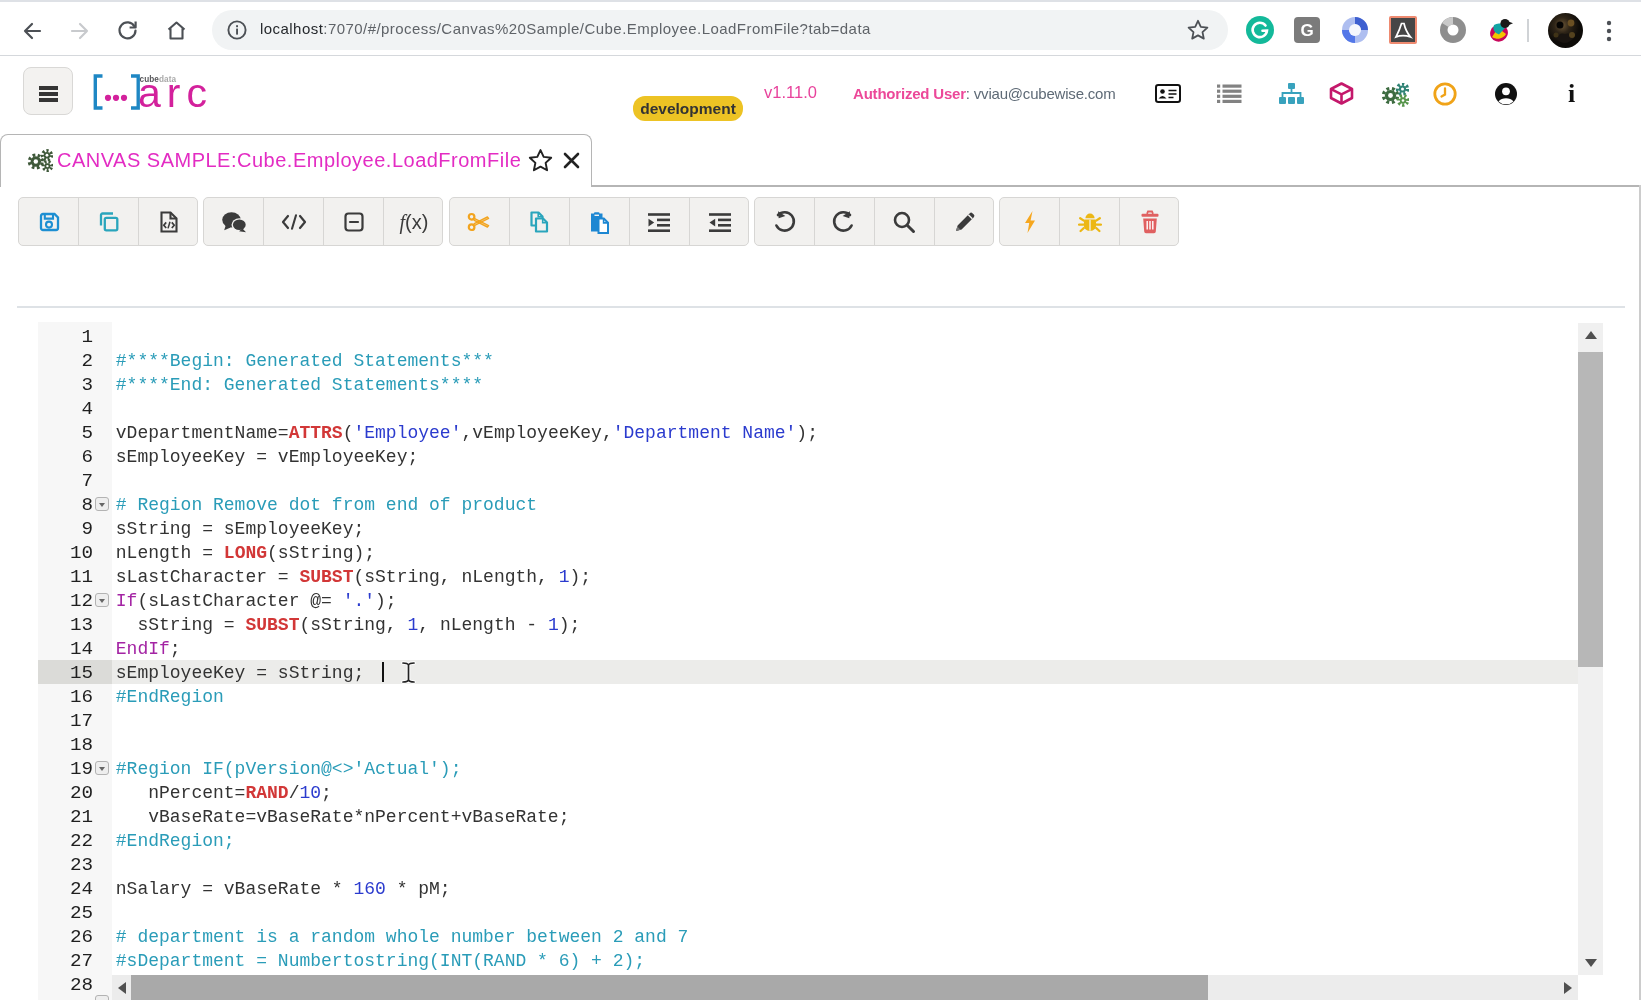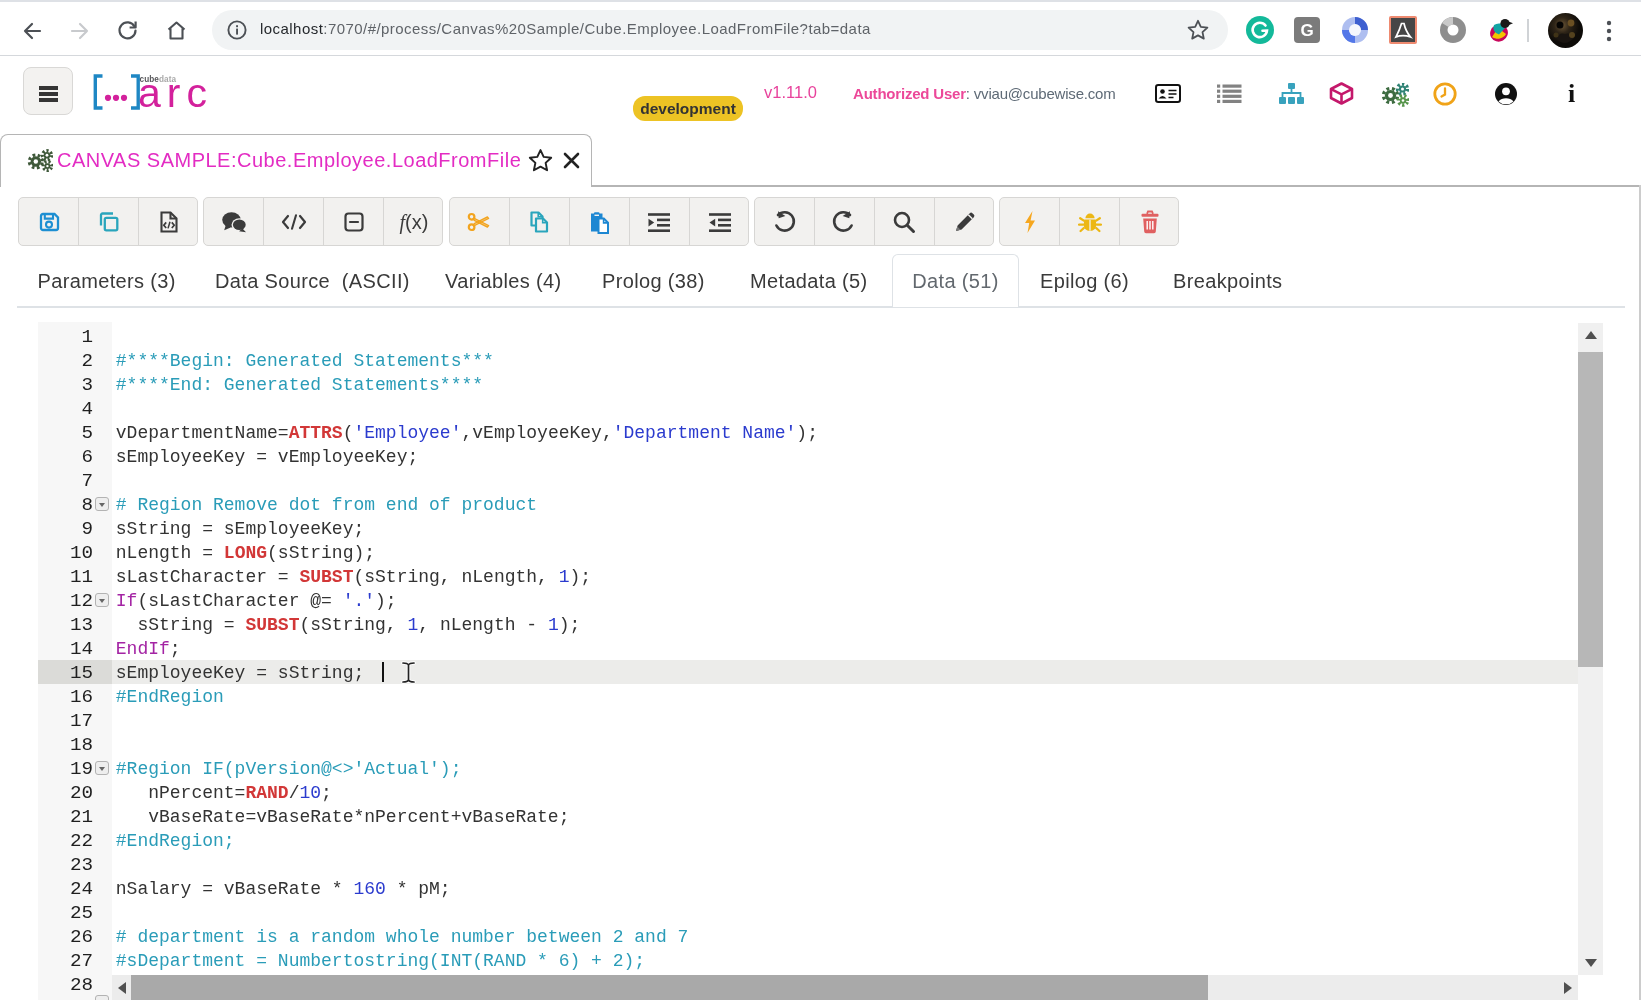--- a/index.html
+++ b/index.html
@@ -381,30 +381,20 @@
           <svg width="20" height="24" viewBox="0 0 20 24">
 <rect x="1.5" y="3.8" width="17" height="3" rx="1" fill="#e06060"></rect>
 <path d="M7 3.8 L8 1.5 h4 l1 2.3" fill="none" stroke="#e06060" stroke-width="1.8"></path>
 <path d="M3.2 8.5 h13.6 l-1 13 a1.8 1.8 0 0 1-1.8 1.7 h-8 a1.8 1.8 0 0 1-1.8-1.7 z" fill="#e06060"></path>
 <path d="M7.2 11 v8.5 M10 11 v8.5 M12.8 11 v8.5" stroke="#fff" stroke-width="1.4"></path>
           </svg>
         </div>
       </div>
 </div>
 
-<div id="navrow">
-  <div class="nav-item" style="left:37.5px">Parameters (3)</div>
-  <div class="nav-item" style="left:215px">Data Source&nbsp; (ASCII)</div>
-  <div class="nav-item" style="left:445px">Variables (4)</div>
-  <div class="nav-item" style="left:602px">Prolog (38)</div>
-  <div class="nav-item" style="left:750px">Metadata (5)</div>
-  <div id="navactive">Data (51)</div>
-  <div class="nav-item" style="left:1040px">Epilog (6)</div>
-  <div class="nav-item" style="left:1173px">Breakpoints</div>
-</div>
 <div id="navline"></div>
 
 <div id="editor">
   <div id="gutter"></div>
   <div id="activeline"></div>
   <div id="activegut"></div>
   <div id="lines">
 <div class="ln" style="top:3px">1</div>
 <div class="ln" style="top:27px">2</div>
 <div class="cl" style="top:27px"><span class="cm">#****Begin: Generated Statements***</span></div>

